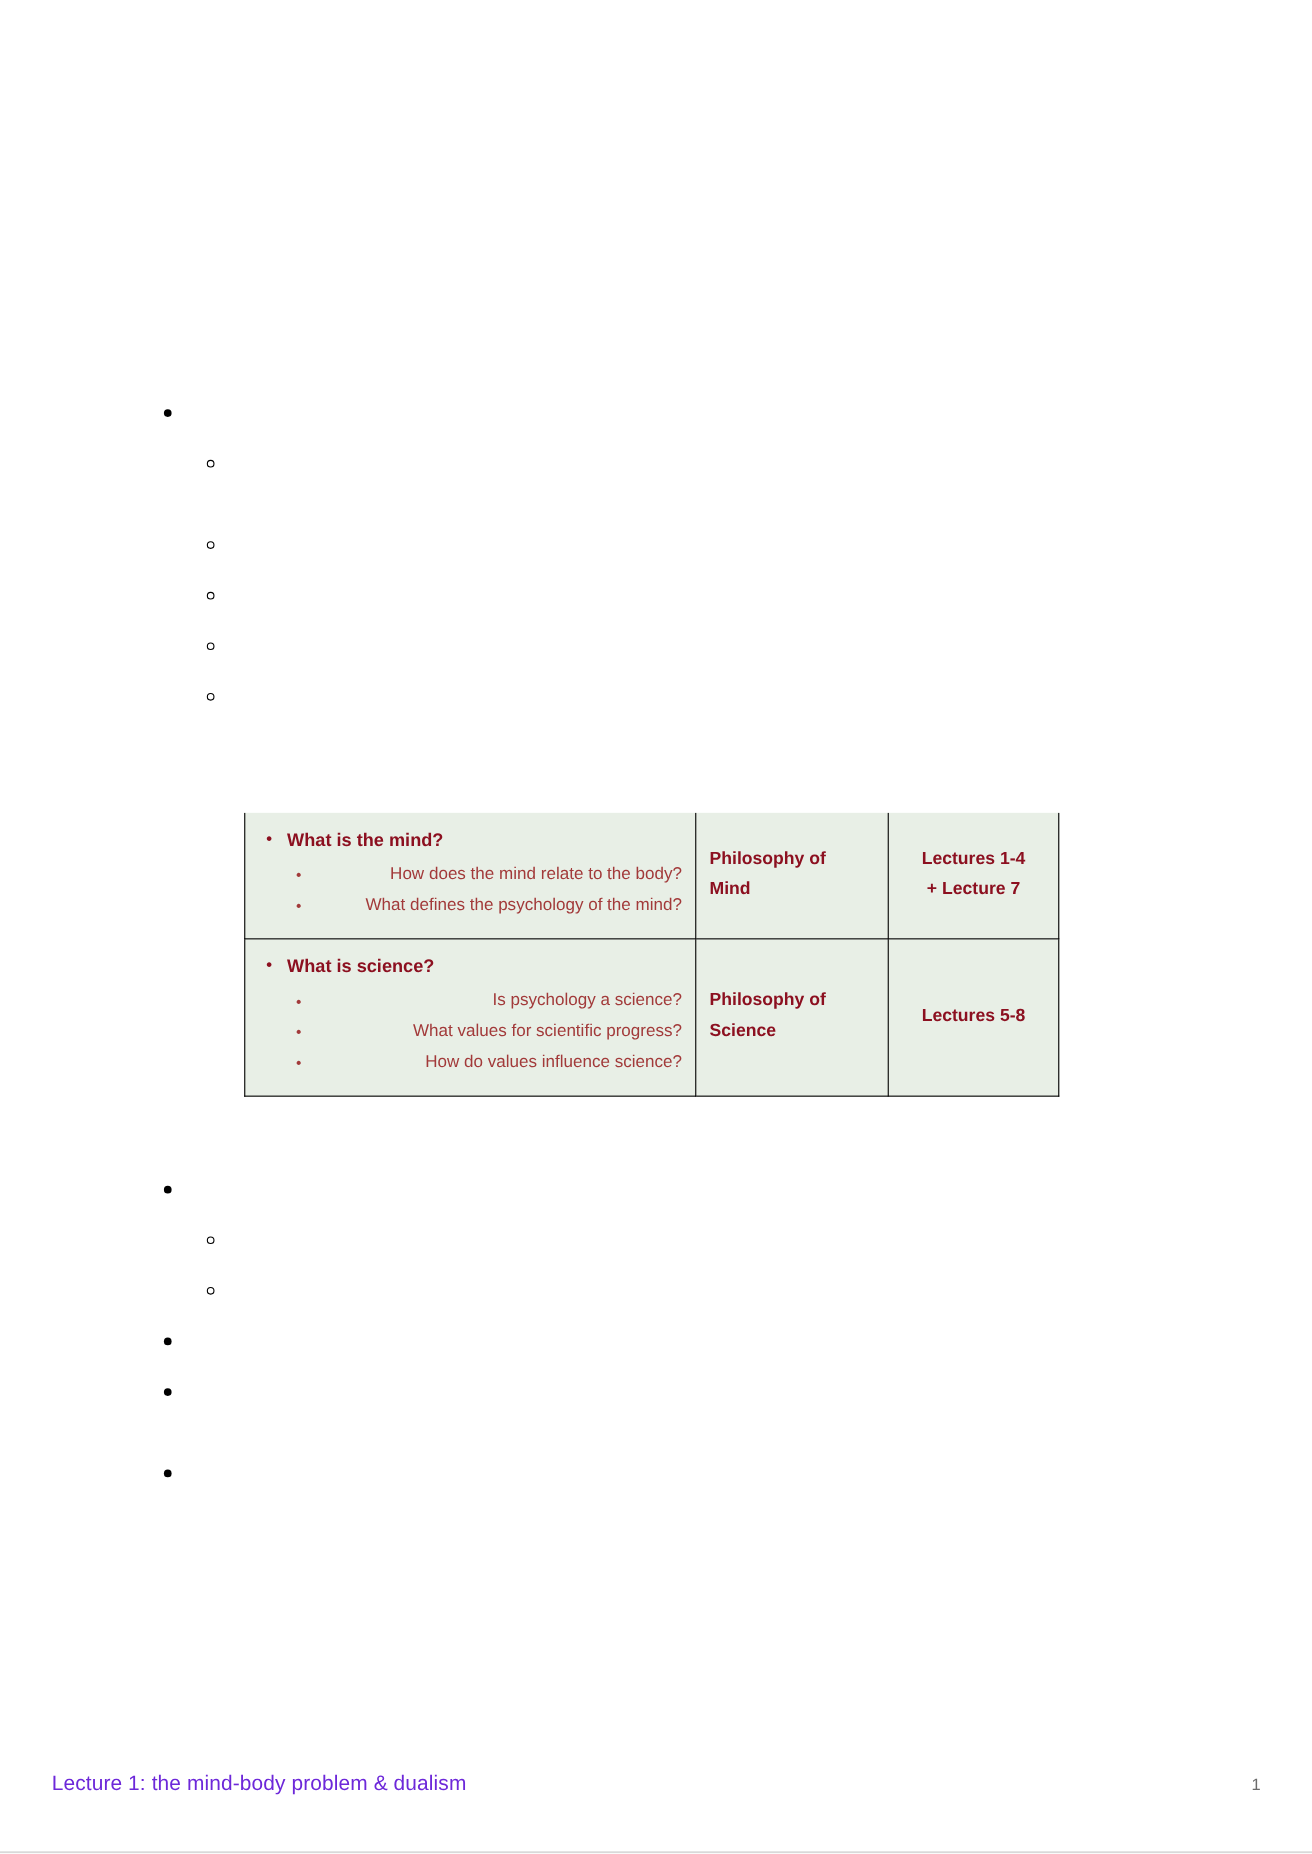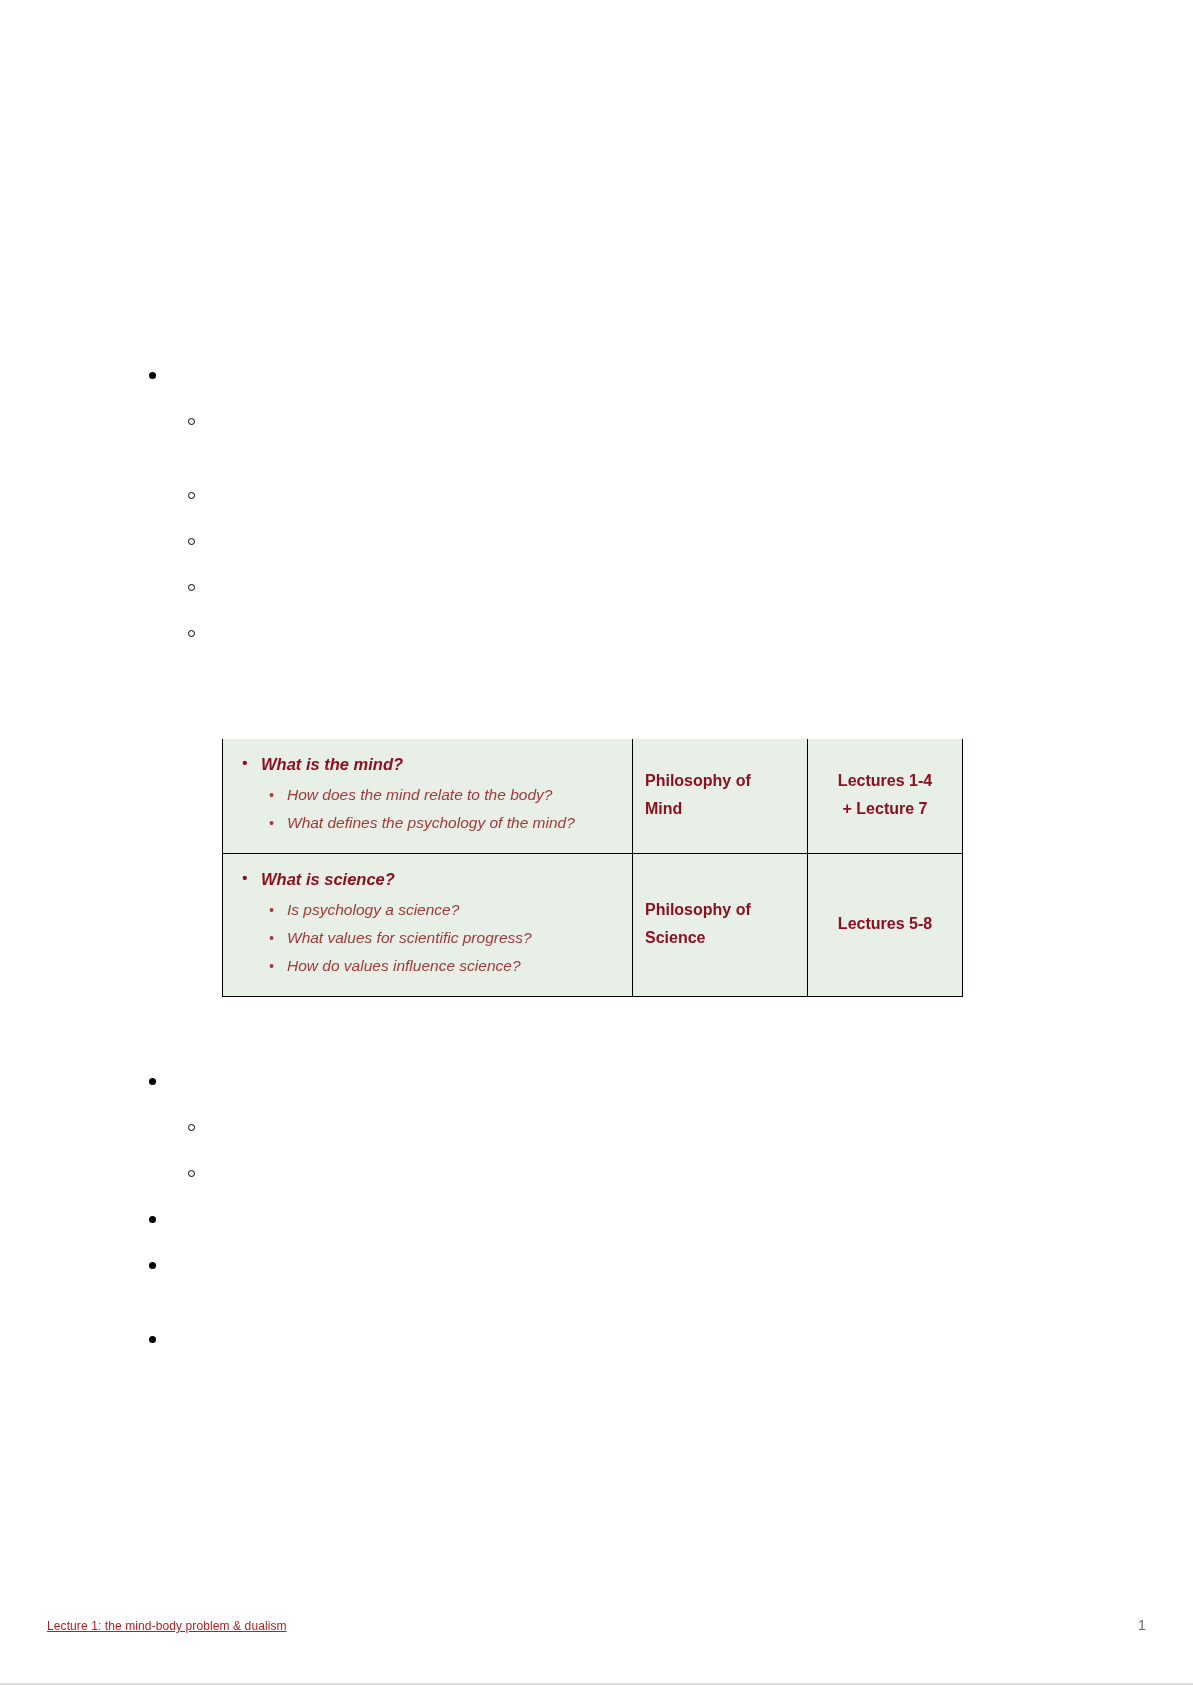--- a/index.html
+++ b/index.html
@@ -91,21 +91,21 @@
     background: #e8efe6;
     table-layout: fixed;
   }
   table.topics td {
     border: 1px solid #000000;
     vertical-align: middle;
     padding: 14px 12px 16px 12px;
     background: #e8efe6;
   }
   table.topics tr:first-child td { border-top: none; }
-  td.col-q   { width: 385px; border-left: none; font-style: italic; }
+  td.col-q   { width: 385px; border-left: none; }
   td.col-fld { width: 150px; text-align: left; }
   td.col-lec { width: 130px; text-align: center; border-right: none; margin-top: 28px; }
 
   .q-head {
     position: relative;
     padding-left: 26px;
     font-size: 16.5px;
     font-weight: bold;
     color: #8c1020;
     line-height: 22px;
@@ -118,20 +118,21 @@
     top: -1px;
     font-size: 15px;
     color: #8c1020;
   }
   .q-sub {
     position: relative;
     padding-left: 52px;
     font-size: 15.5px;
     color: #a23a3a;
     line-height: 28px;
+    text-align: right;
   }
   .q-sub::before {
     content: "\2022";
     position: absolute;
     left: 34px;
     top: 0;
     font-size: 14px;
     color: #a23a3a;
   }
   .cell-strong {
@@ -145,24 +146,23 @@
   .footer {
     position: absolute;
     left: 47px;
     right: 47px;
     bottom: 52px;
     display: flex;
     justify-content: space-between;
     align-items: baseline;
   }
   .footer-title {
-    font-size: 12px;
-    color: #b91c1c;
+    font-size: 19px;
+    color: #6d28d9;
     letter-spacing: 0.1px;
-    text-decoration: underline;
   }
   .footer-page {
     font-size: 15px;
     color: #6b6b6b;
   }
 </style>
 </head>
 <body>
 
 <div class="page">

